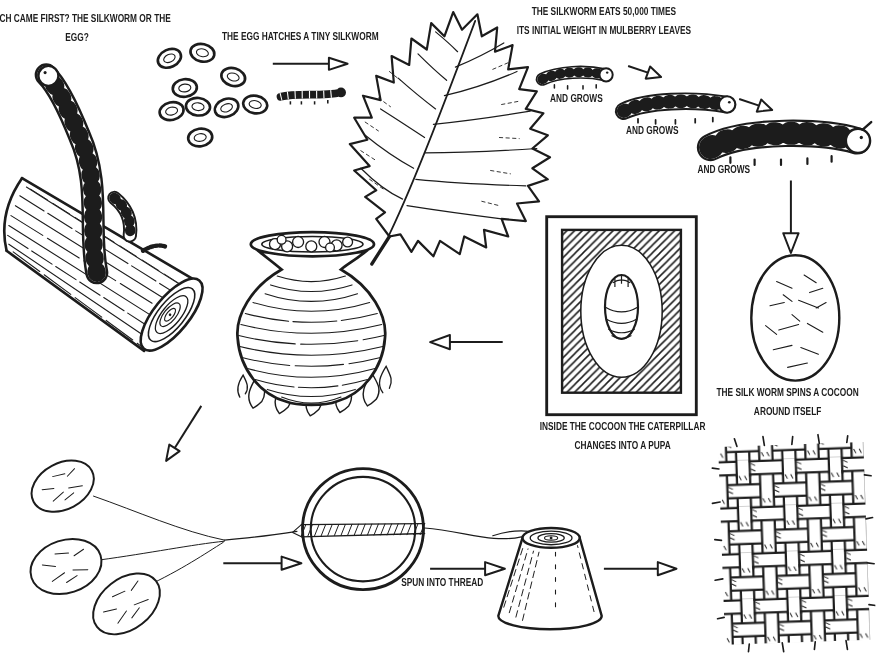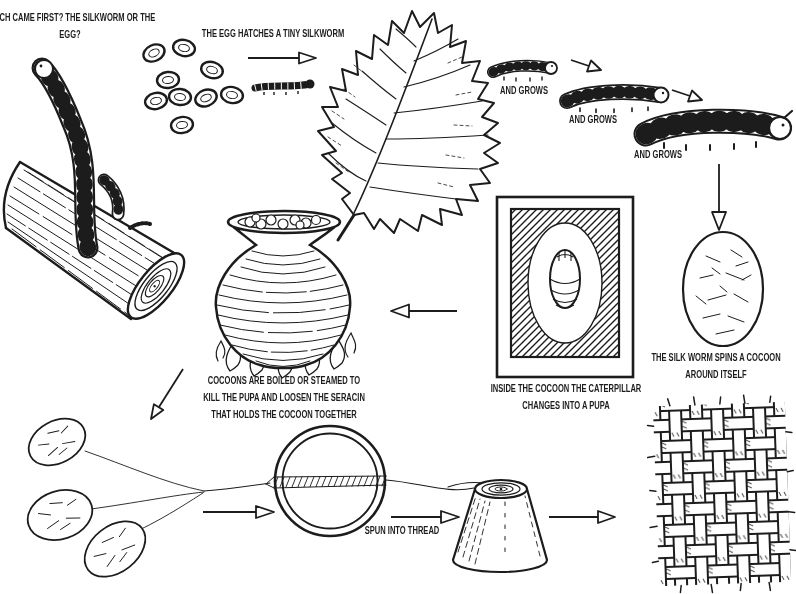--- a/index.html
+++ b/index.html
@@ -344,20 +344,24 @@
 
   <div class="cap" style="left:70px;top:9px">
     <div class="ln">WHICH CAME FIRST? THE SILKWORM OR THE</div>
     <div class="ln">EGG?</div>
   </div>
 
   <div class="cap" style="left:273px;top:25px">
     <div class="ln">THE EGG HATCHES A TINY SILKWORM</div>
   </div>
 
+  <div class="cap" style="left:549px;top:3px">
+    <div class="ln">THE SILKWORM EATS 50,000 TIMES</div>
+    <div class="ln">ITS INITIAL WEIGHT IN MULBERRY LEAVES</div>
+  </div>
 
   <div class="cap" style="left:524px;top:82px">
     <div class="ln">AND GROWS</div>
   </div>
 
   <div class="cap" style="left:593px;top:111px">
     <div class="ln">AND GROWS</div>
   </div>
 
   <div class="cap" style="left:658px;top:146px">
@@ -367,25 +371,20 @@
   <div class="cap" style="left:716px;top:349px">
     <div class="ln">THE SILK WORM SPINS A COCOON</div>
     <div class="ln">AROUND ITSELF</div>
   </div>
 
   <div class="cap" style="left:566px;top:380px">
     <div class="ln">INSIDE THE COCOON THE CATERPILLAR</div>
     <div class="ln">CHANGES INTO A PUPA</div>
   </div>
 
-  <div class="cap" style="left:284px;top:372px">
-    <div class="ln">COCOONS ARE BOILED OR STEAMED TO</div>
-    <div class="ln">KILL THE PUPA AND LOOSEN THE SERACIN</div>
-    <div class="ln">THAT HOLDS THE COCOON TOGETHER</div>
-  </div>
 
 
   <div class="cap" style="left:402px;top:522px">
     <div class="ln">SPUN INTO THREAD</div>
   </div>
 
 
 </div>
 
 </body></html>

